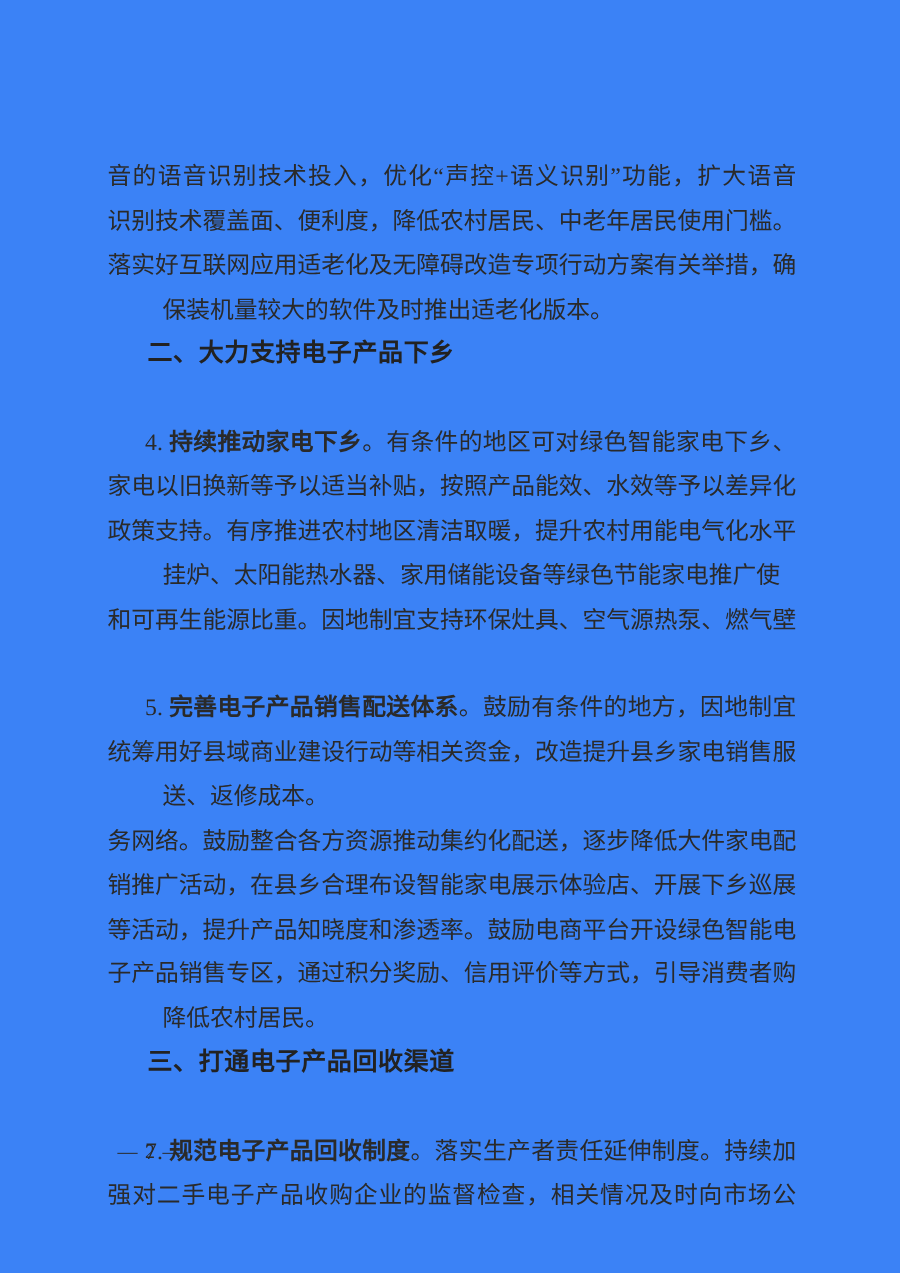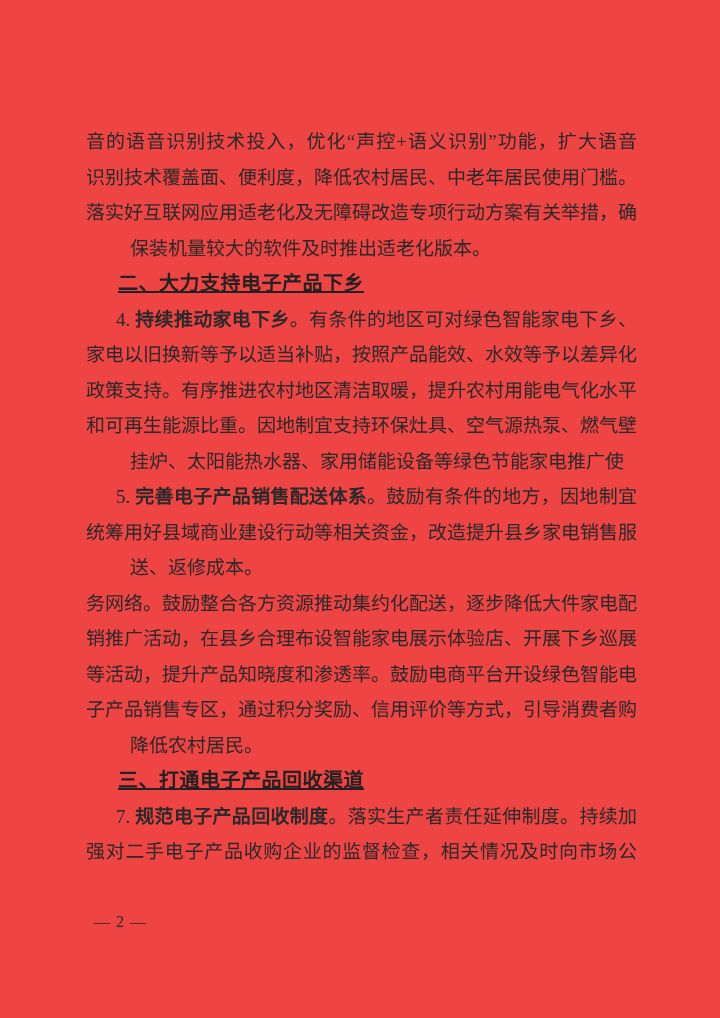--- a/index.html
+++ b/index.html
@@ -4,21 +4,21 @@
 <style>
   html, body {
     margin: 0;
     padding: 0;
     background: #ffffff;
   }
   .page {
     position: relative;
     width: 720px;
     height: 1018px;
-    background: #ef4444;
+    background: #3b82f6;
     overflow: hidden;
     font-family: "Liberation Serif", "DejaVu Serif", serif;
     color: #2a2a2a;
   }
   .content {
     position: absolute;
     left: 86px;
     top: 124px;
     width: 551px;
   }
@@ -32,35 +32,35 @@
     overflow: hidden;
     white-space: normal;
   }
   .l.fin {
     text-align: left;
     text-align-last: left;
     margin-left: 44px;
   }
   .l.ind {
     padding-left: 30px;
+    margin-top: 35px;
   }
   .seg-b {
     font-weight: 700;
   }
   
   .hd {
     height: 35.5px;
     line-height: 35.5px;
     padding-left: 32px;
     font-size: 20px;
     font-weight: 700;
     letter-spacing: 0.5px;
     font-family: "Liberation Sans", "DejaVu Sans", sans-serif;
     color: #222222;
-    text-decoration: underline;
   }
   .page-number {
     position: absolute;
     left: 94px;
     top: 910px;
     height: 24px;
     line-height: 24px;
     font-size: 16px;
     letter-spacing: 1px;
     color: #2a2a2a;
@@ -72,22 +72,22 @@
 <div class="page">
   <div class="content" id="content">
       <div class="l"><span class="seg">音的语音识别技术投入，优化“声控+语义识别”功能，扩大语音</span></div>
       <div class="l"><span class="seg">识别技术覆盖面、便利度，降低农村居民、中老年居民使用门槛。</span></div>
       <div class="l"><span class="seg">落实好互联网应用适老化及无障碍改造专项行动方案有关举措，确</span></div>
       <div class="l fin"><span class="seg">保装机量较大的软件及时推出适老化版本。</span></div>
       <div class="hd">二、大力支持电子产品下乡</div>
       <div class="l ind"><span class="seg">4. </span><span class="seg seg-b">持续推动家电下乡</span><span class="seg">。有条件的地区可对绿色智能家电下乡、</span></div>
       <div class="l"><span class="seg">家电以旧换新等予以适当补贴，按照产品能效、水效等予以差异化</span></div>
       <div class="l"><span class="seg">政策支持。有序推进农村地区清洁取暖，提升农村用能电气化水平</span></div>
+      <div class="l fin"><span class="seg">挂炉、太阳能热水器、家用储能设备等绿色节能家电推广使用。</span></div>
       <div class="l"><span class="seg">和可再生能源比重。因地制宜支持环保灶具、空气源热泵、燃气壁</span></div>
-      <div class="l fin"><span class="seg">挂炉、太阳能热水器、家用储能设备等绿色节能家电推广使用。</span></div>
       <div class="l ind"><span class="seg">5. </span><span class="seg seg-b">完善电子产品销售配送体系</span><span class="seg">。鼓励有条件的地方，因地制宜</span></div>
       <div class="l"><span class="seg">统筹用好县域商业建设行动等相关资金，改造提升县乡家电销售服</span></div>
       <div class="l fin"><span class="seg">送、返修成本。</span></div>
       <div class="l"><span class="seg">务网络。鼓励整合各方资源推动集约化配送，逐步降低大件家电配</span></div>
       <div class="l"><span class="seg">销推广活动，在县乡合理布设智能家电展示体验店、开展下乡巡展</span></div>
       <div class="l"><span class="seg">等活动，提升产品知晓度和渗透率。鼓励电商平台开设绿色智能电</span></div>
       <div class="l"><span class="seg">子产品销售专区，通过积分奖励、信用评价等方式，引导消费者购</span></div>
       <div class="l fin"><span class="seg">降低农村居民。</span></div>
       <div class="hd">三、打通电子产品回收渠道</div>
       <div class="l ind"><span class="seg">7. </span><span class="seg seg-b">规范电子产品回收制度</span><span class="seg">。落实生产者责任延伸制度。持续加</span></div>

